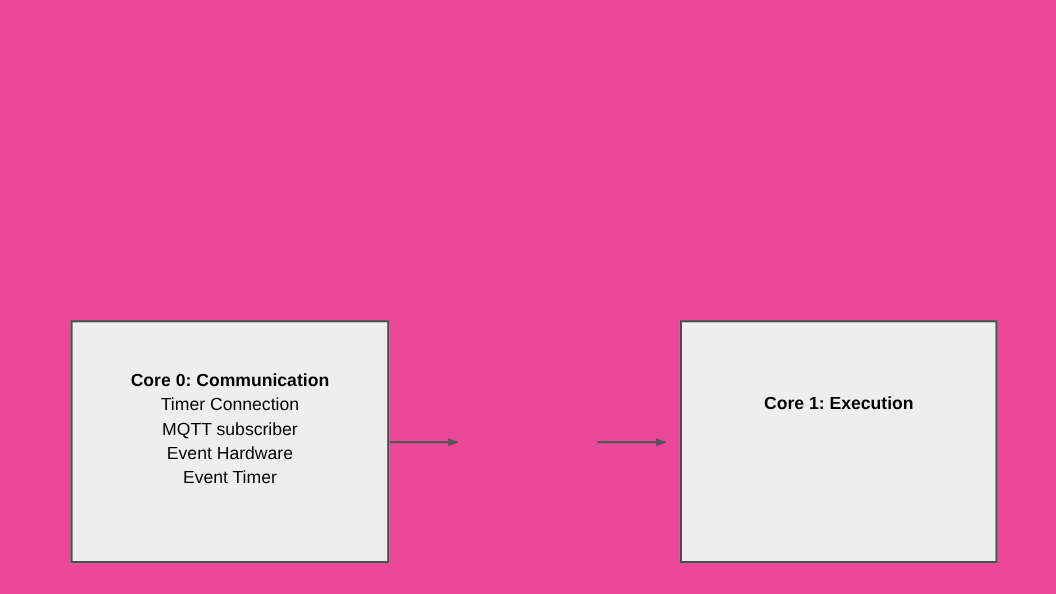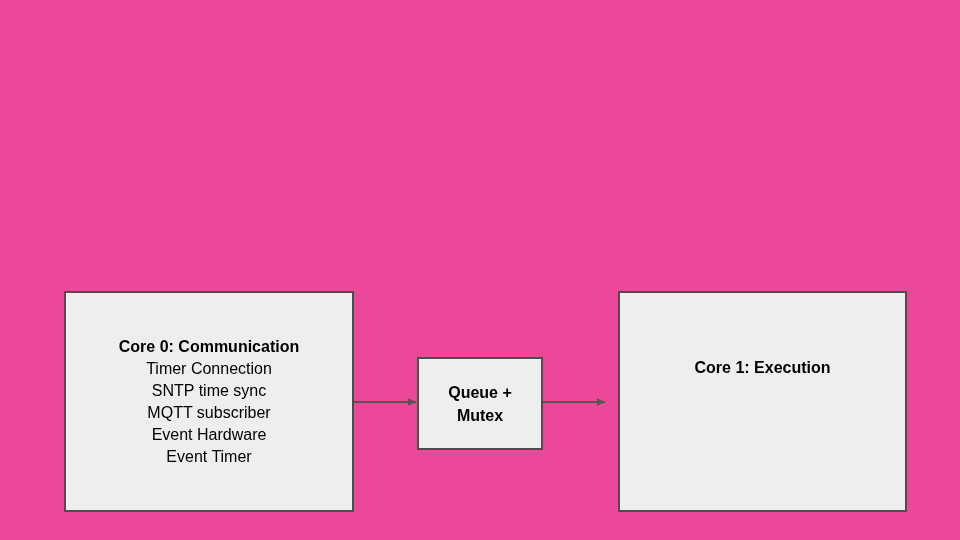--- a/index.html
+++ b/index.html
@@ -81,28 +81,23 @@
         <path d="M0,0.6 L9,4.5 L0,8.4 Z" fill="#555555"></path>
       </marker>
     </defs>
     <line x1="354" y1="402" x2="416" y2="402" stroke="#555555" stroke-width="2" marker-end="url(#arrowhead)"></line>
     <line x1="543" y1="402" x2="605" y2="402" stroke="#555555" stroke-width="2" marker-end="url(#arrowhead)"></line>
   </svg>
 
   <div class="node node-core-0">
     <div class="node-line title">Core 0: Communication</div>
     <div class="node-line">Timer Connection</div>
-    <div class="node-line">SNTP time sync</div>
     <div class="node-line">MQTT subscriber</div>
     <div class="node-line">Event Hardware</div>
     <div class="node-line">Event Timer</div>
   </div>
 
-  <div class="node node-queue">
-    <div class="node-line">Queue +</div>
-    <div class="node-line">Mutex</div>
-  </div>
 
   <div class="node node-core-1">
     <div class="node-line title">Core 1: Execution</div>
   </div>
 
 </div>
 
 </body></html>

